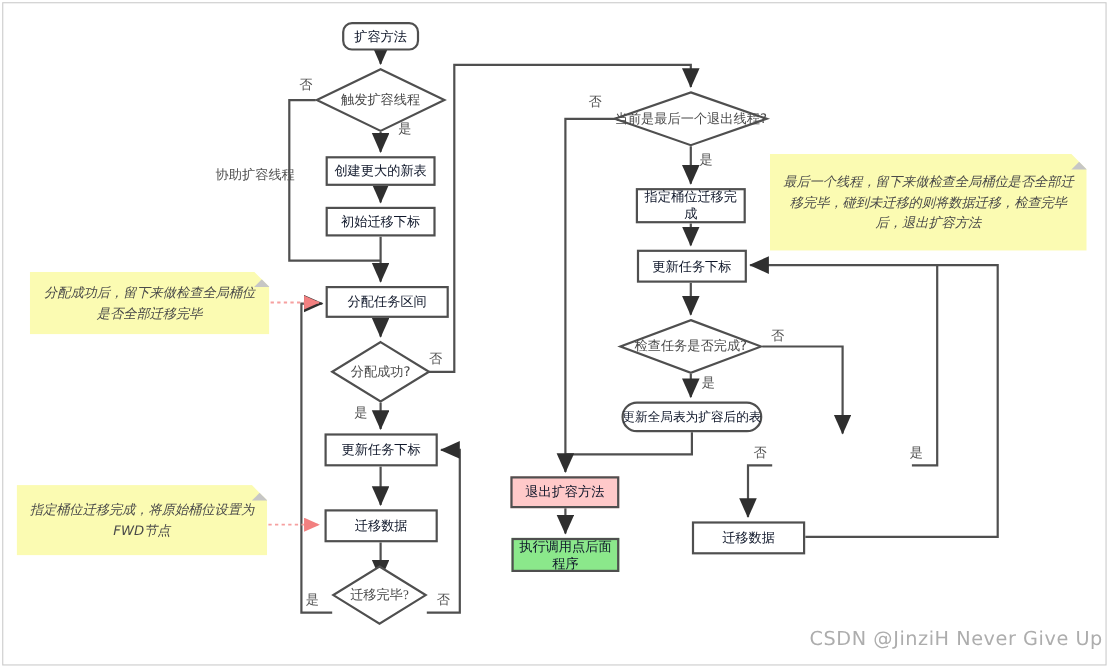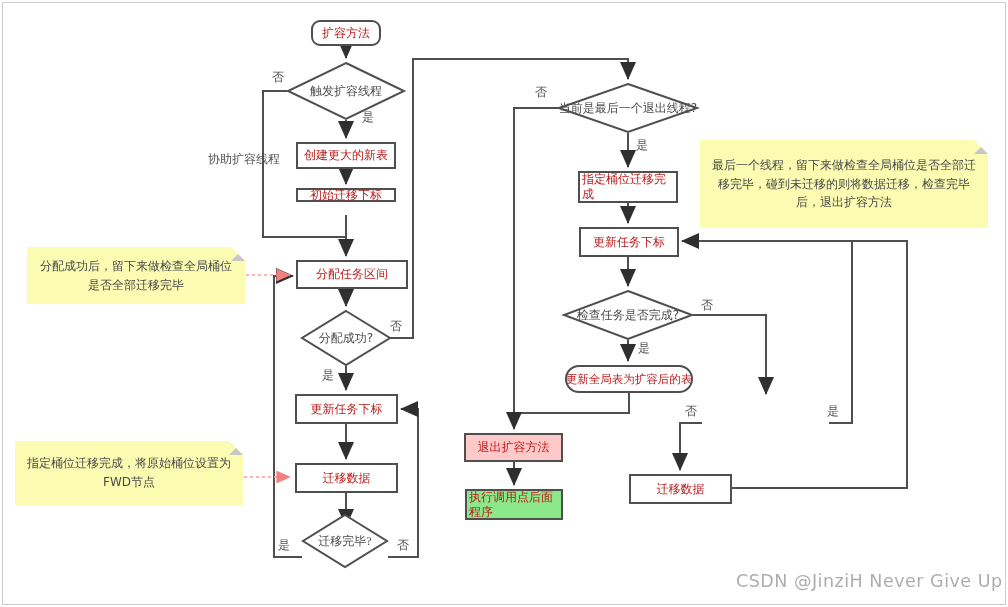--- a/index.html
+++ b/index.html
@@ -4,40 +4,41 @@
 <style>
   html,body{margin:0;padding:0;background:#fff;}
   #canvas{
     position:relative;width:1008px;height:607px;background:#ffffff;
     font-family:"DejaVu Sans",sans-serif;overflow:hidden;
   }
   #frame{position:absolute;inset:2px;border:1px solid #cbcbcb;pointer-events:none;}
   #wires{position:absolute;left:0;top:0;width:1008px;height:607px;}
   .node{
     position:absolute;box-sizing:border-box;background:#fff;
-    border:2px solid #4f4f4f;color:#b91c1c;font-size:12px;line-height:1.25;
-    display:flex;align-items:center;justify-content:center;text-align:left;
+    border:2px solid #4f4f4f;color:#0f172a;font-size:12px;line-height:1.25;
+    display:flex;align-items:center;justify-content:center;text-align:center;
     padding:1px 2px;
   }
   .rounded{border-radius:9px;}
   .pink{background:#ffc9c9;}
   .green{background:#8be88b;}
   .small{font-size:11.5px;white-space:nowrap;border-radius:14px;}
   .diamond{position:absolute;}
   .diamond svg{position:absolute;left:0;top:0;width:100%;height:100%;overflow:visible;}
   .diamond .dlabel{
     position:absolute;left:50%;top:50%;transform:translate(-50%,-50%);
     color:#4a4a4a;font-size:12px;white-space:nowrap;text-align:right;
   }
   .note{
     position:absolute;box-sizing:border-box;background:#fbfbb2;color:#4a4a4a;
     font-size:12px;line-height:1.55;text-align:center;
     display:flex;align-items:center;justify-content:center;
     clip-path:polygon(0 0,calc(100% - 14px) 0,100% 14px,100% 100%,0 100%);
     padding:4px 10px;
+    font-style:italic;
   }
   .fold{
     position:absolute;top:0;right:0;width:0;height:0;
     border-left:14px solid transparent;border-bottom:14px solid #c6c6c6;
   }
   .edge-label{
     position:absolute;color:#525252;font-size:12px;white-space:nowrap;
     background:transparent;
   }
   #watermark{
@@ -88,21 +89,21 @@
     <g fill="none" stroke="#f6a0a0" stroke-width="1.6" stroke-dasharray="3,3">
       <polyline points="246,275 290,275" marker-end="url(#arrRed)"></polyline>
       <polyline points="244,477 290,477" marker-end="url(#arrRed)"></polyline>
     </g>
   </svg>
 
   <div class="node rounded" style="left:311px;top:20px;width:70px;height:26px;">扩容方法</div>
 
   <div class="node" style="left:296px;top:142px;width:100px;height:27px;">创建更大的新表</div>
 
-  <div class="node" style="left:296px;top:188px;width:100px;height:14px;">初始迁移下标</div>
+  <div class="node" style="left:296px;top:188px;width:100px;height:27px;">初始迁移下标</div>
 
   <div class="node" style="left:296px;top:260px;width:112px;height:29px;">分配任务区间</div>
 
   <div class="node" style="left:295px;top:394px;width:103px;height:30px;">更新任务下标</div>
 
   <div class="node" style="left:295px;top:463px;width:103px;height:30px;">迁移数据</div>
 
   <div class="node" style="left:578px;top:171px;width:100px;height:32px;">指定桶位迁移完成</div>
 
   <div class="node" style="left:579px;top:227px;width:100px;height:30px;">更新任务下标</div>
@@ -159,21 +160,21 @@
   <div class="note" style="left:15px;top:441px;width:228px;height:64px;">
     <div class="fold"></div>
     <span>指定桶位迁移完成，将原始桶位设置为FWD节点</span>
   </div>
 
   <div class="note" style="left:700px;top:140px;width:288px;height:88px;">
     <div class="fold"></div>
     <span>最后一个线程，留下来做检查全局桶位是否全部迁移完毕，碰到未迁移的则将数据迁移，检查完毕后，退出扩容方法</span>
   </div>
 
-  <div class="edge-label" style="left:208px;top:151px;">协助扩容线程</div>
+  <div class="edge-label" style="left:196px;top:151px;">协助扩容线程</div>
 
   <div class="edge-label" style="left:272px;top:69px;">否</div>
   <div class="edge-label" style="left:362px;top:109px;">是</div>
   <div class="edge-label" style="left:390px;top:318px;">否</div>
   <div class="edge-label" style="left:322px;top:367px;">是</div>
   <div class="edge-label" style="left:397px;top:537px;">否</div>
   <div class="edge-label" style="left:278px;top:537px;">是</div>
   <div class="edge-label" style="left:535px;top:84px;">否</div>
   <div class="edge-label" style="left:636px;top:137px;">是</div>
   <div class="edge-label" style="left:701px;top:297px;">否</div>

